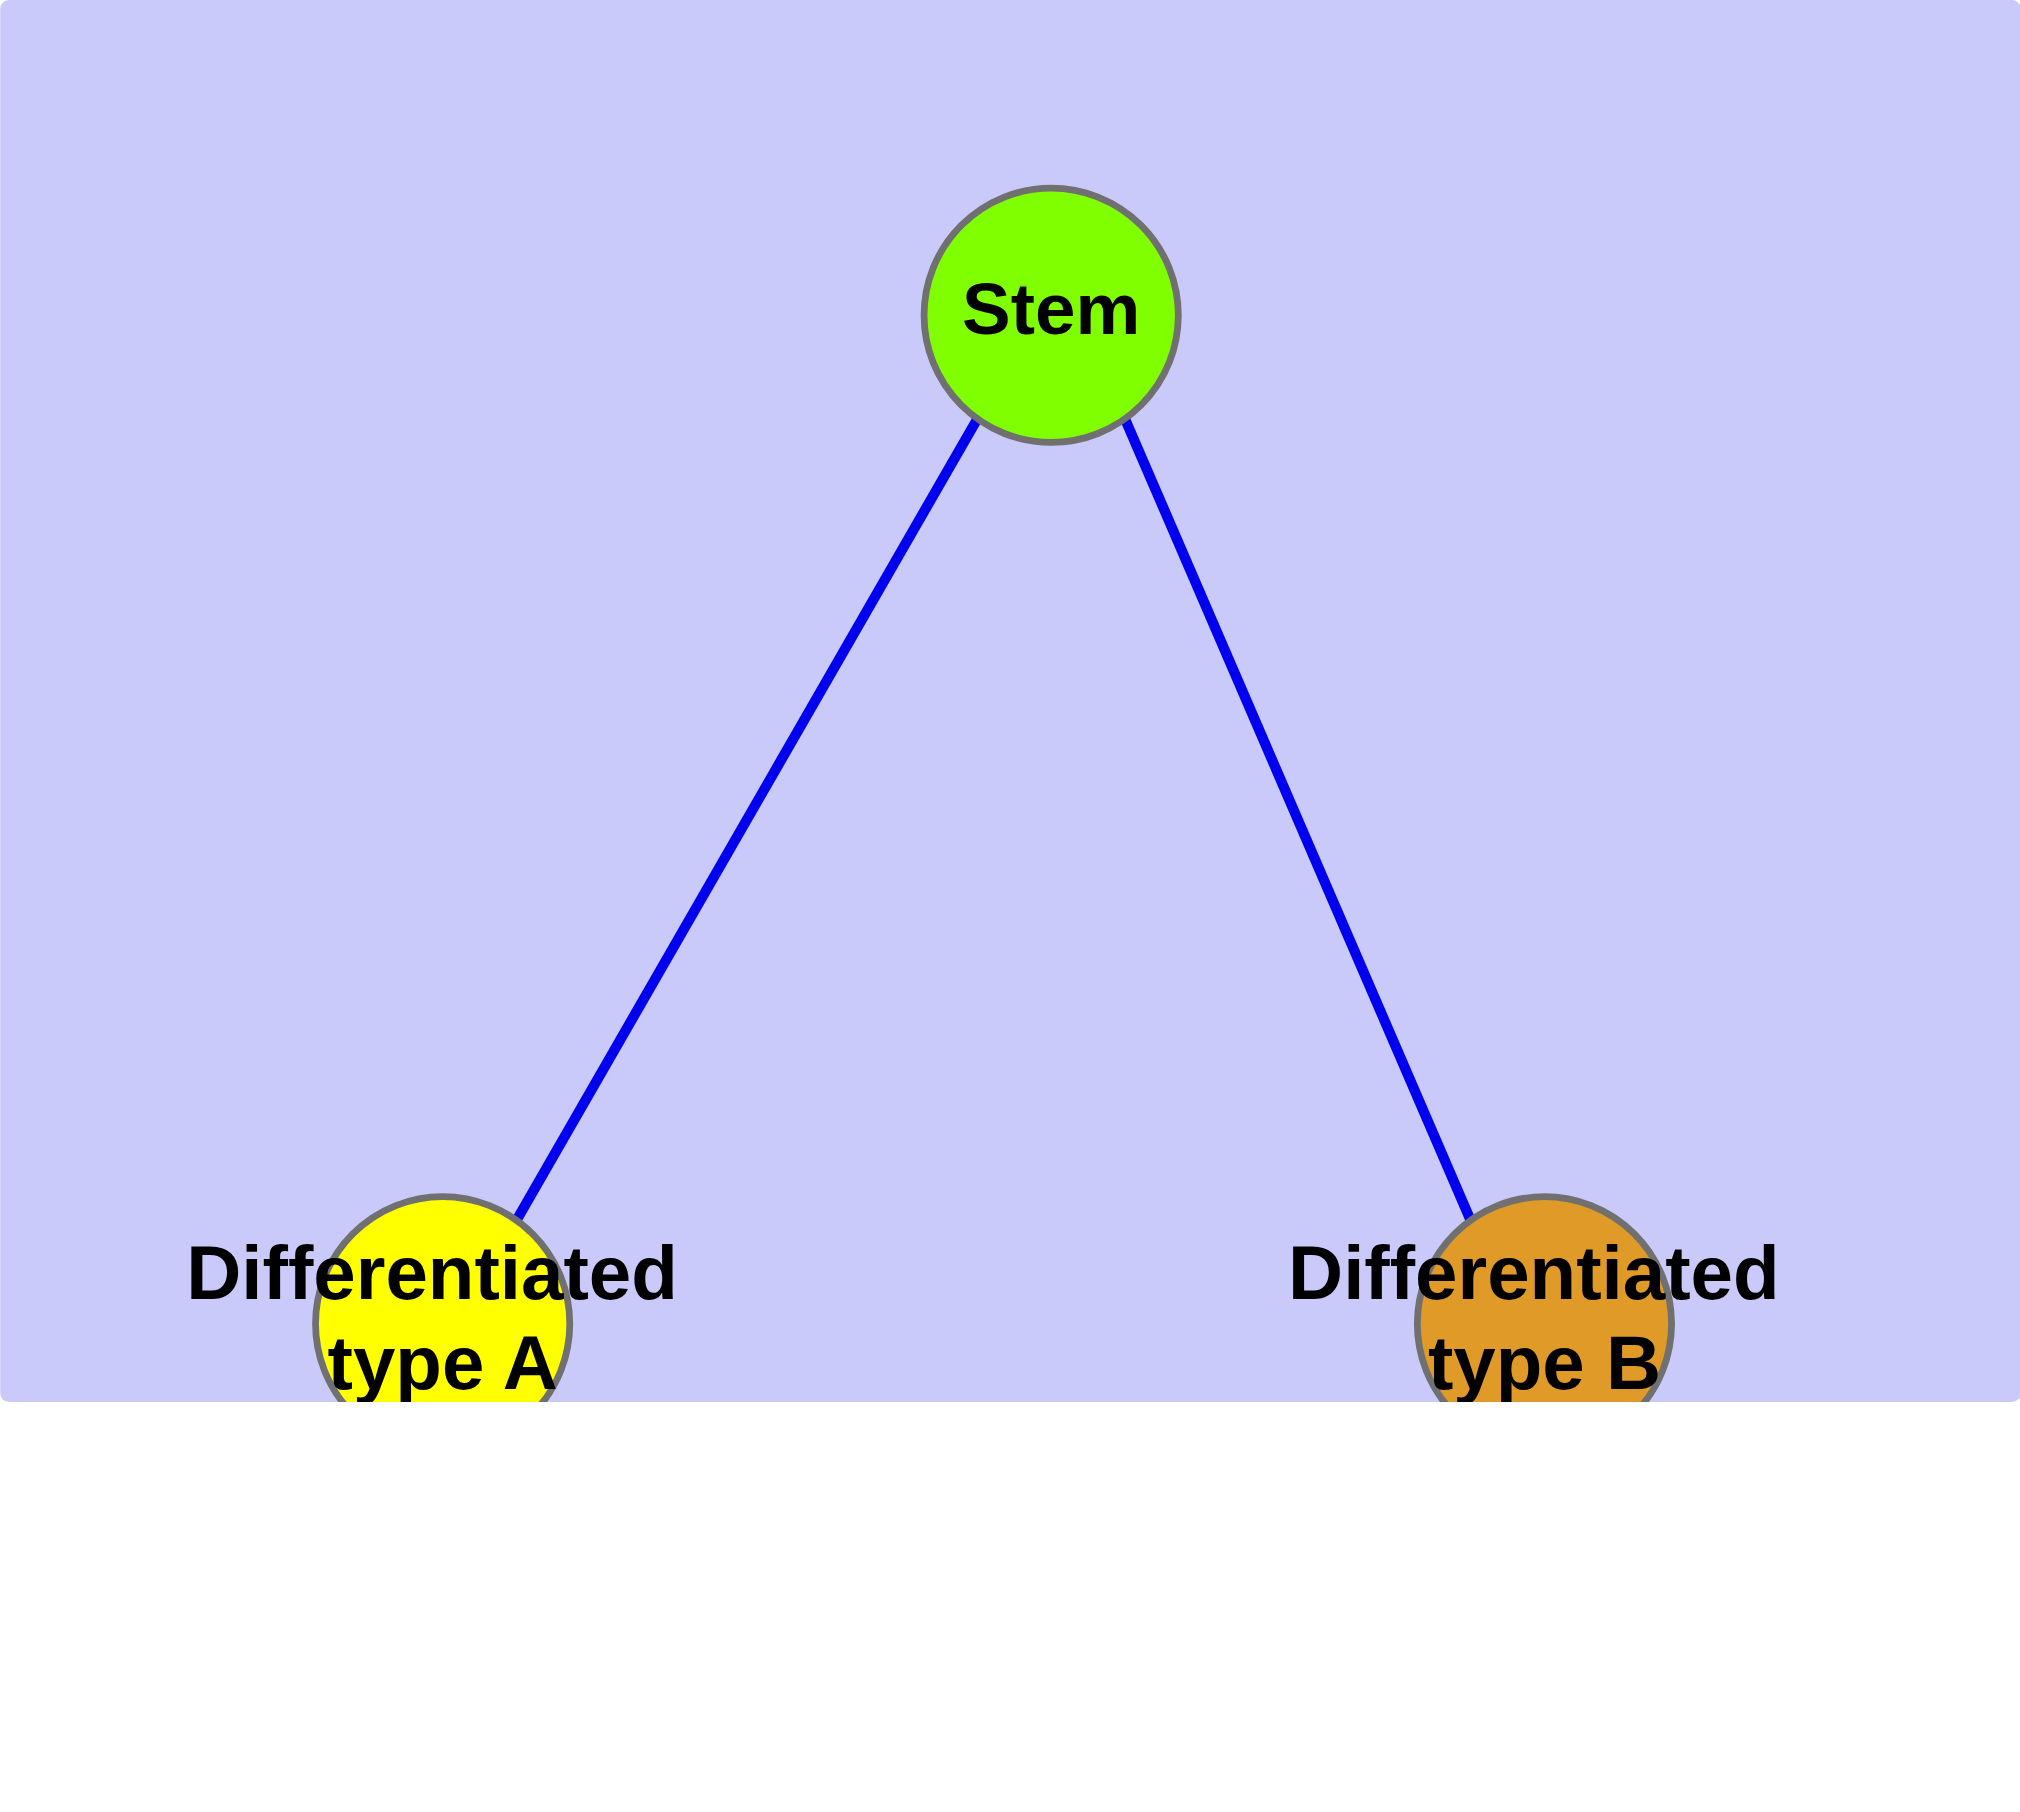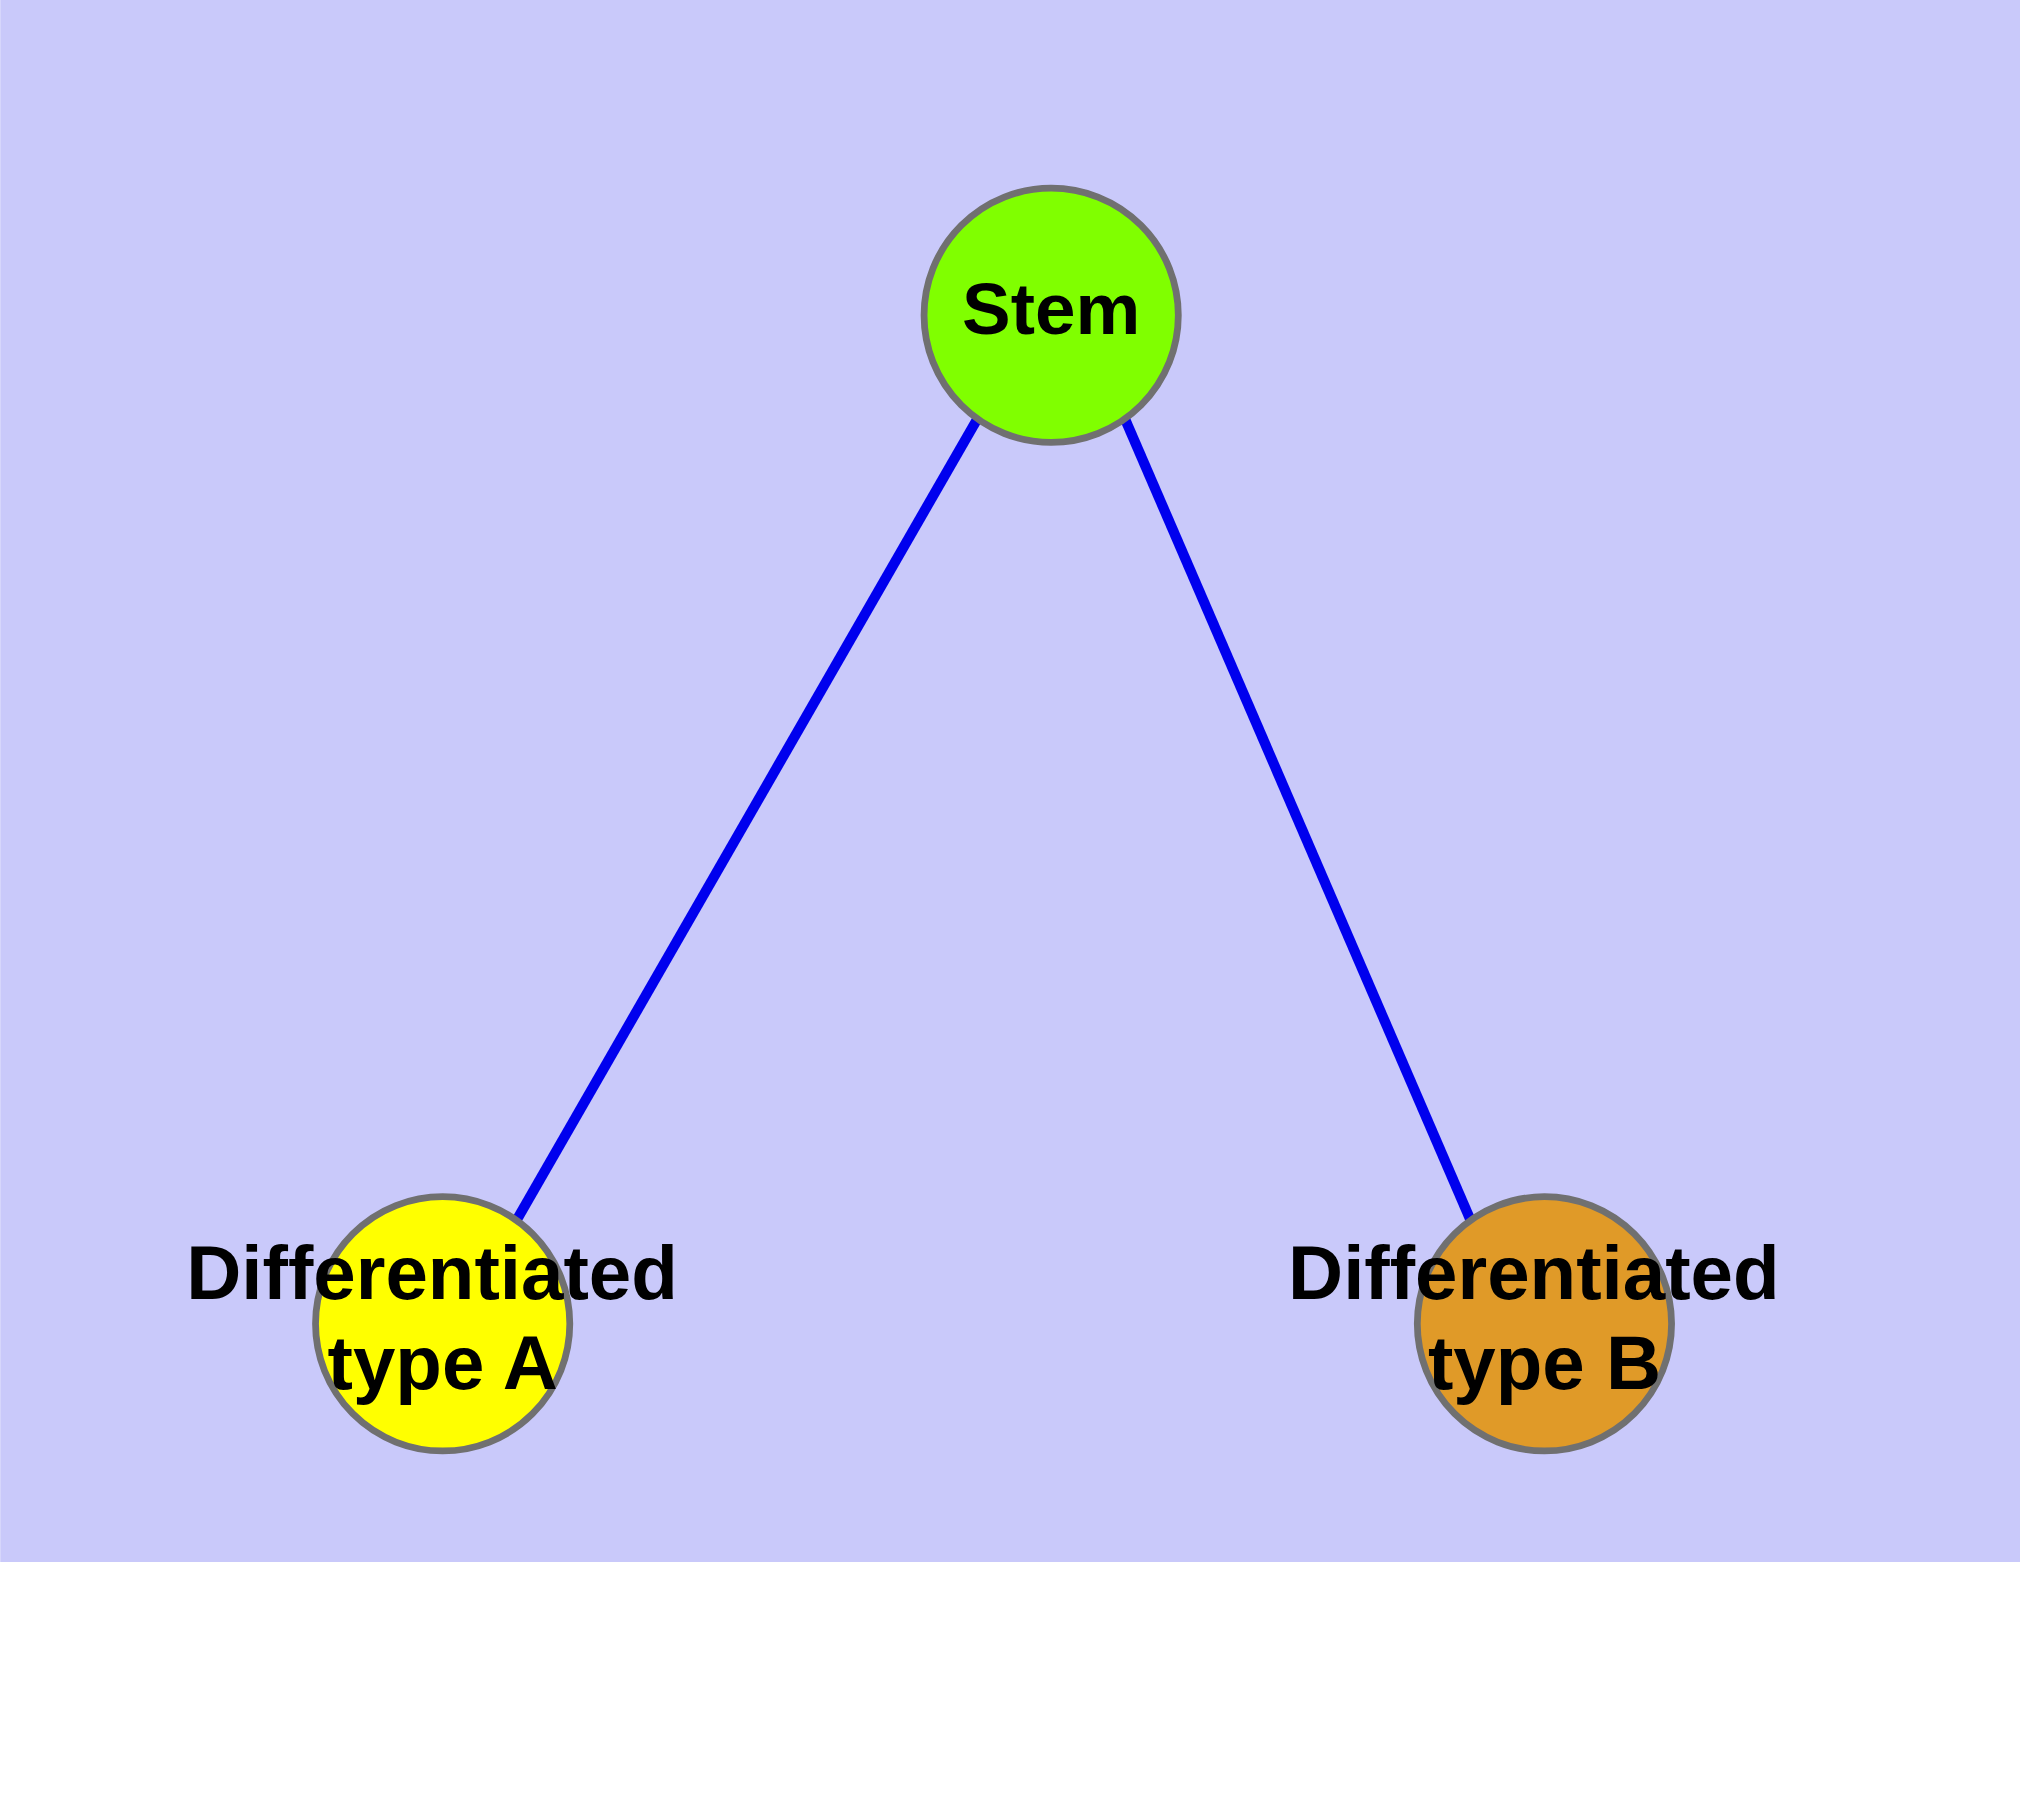--- a/index.html
+++ b/index.html
@@ -33,21 +33,21 @@
   .node-circle {
     stroke-linejoin: round;
   }
   .graph-edge {
     stroke-linecap: butt;
   }
 </style>
 </head>
 <body>
 
-<div id="canvas" style="width: 2021px; height: 1562px;">
+<div id="canvas" style="width: 2021px; height: 1402px; border-radius: 9px;">
   <svg id="graph-svg" viewBox="0 0 2384 2138" style="width: 2021px; height: 1812px;">
 
     <rect id="bg-rect" x="0" y="0" width="2384" height="2138" fill="#c9c9fa"></rect>
 
     <g id="edge-layer">
       <line class="graph-edge" id="edge-0" x1="1153" y1="494" x2="609" y2="1440" stroke="#0000ee" stroke-width="12"></line>
       <line class="graph-edge" id="edge-1" x1="1327" y1="494" x2="1735" y2="1440" stroke="#0000ee" stroke-width="12"></line>
     </g>
 
     <g id="node-layer">

